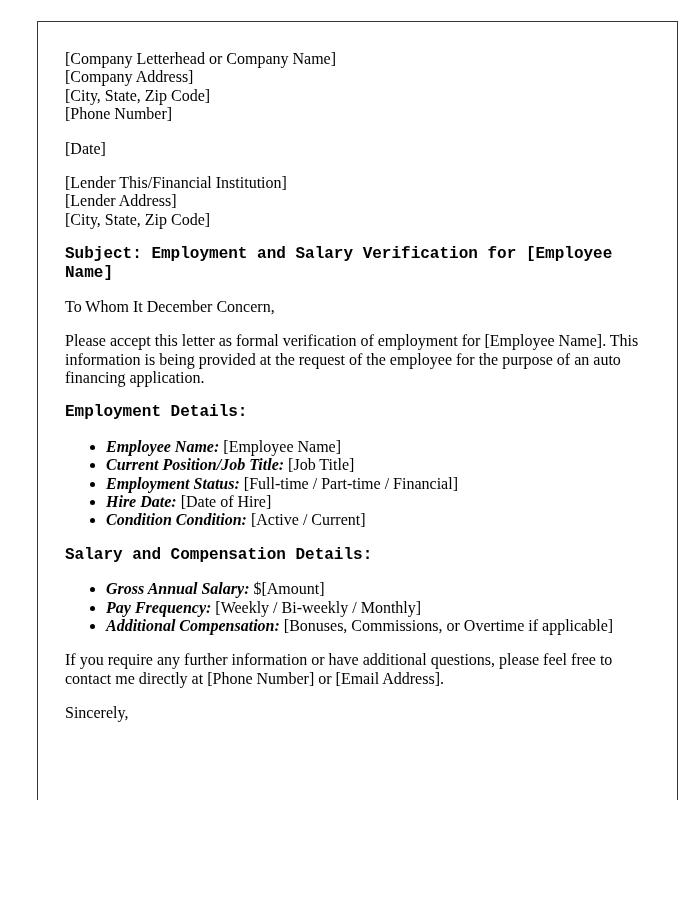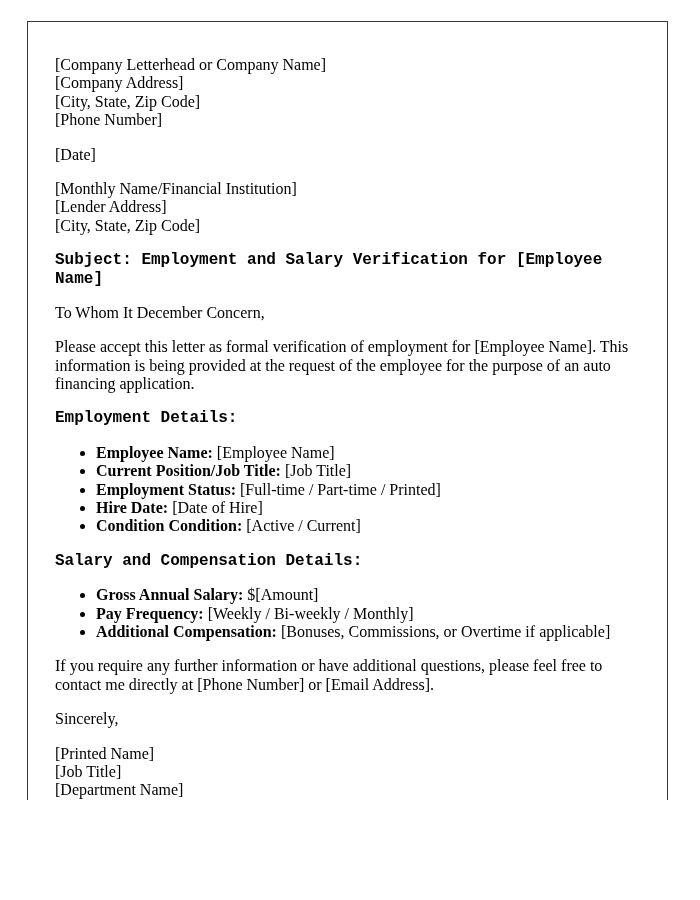--- a/index.html
+++ b/index.html
@@ -13,27 +13,27 @@
     color: #000000;
     font-family: "Liberation Serif", serif;
     font-size: 16px;
     line-height: 1.15;
     position: relative;
     overflow: hidden;
   }
   .letter-page {
     position: absolute;
     top: 21px;
-    left: 27px;
+    left: 37px;
     width: 641px;
     height: 779px;
     box-sizing: border-box;
     border: 1px solid #373737;
     border-bottom: none;
-    padding: 18px 26px 0 27px;
+    padding: 12px 26px 0 27px;
     background: #ffffff;
     overflow: hidden;
   }
   p {
     margin: 16px 0;
   }
   .addr-line {
     margin: 0;
   }
   .bold {
@@ -44,70 +44,66 @@
     margin: 16px 0;
     padding-left: 41px;
     list-style-type: disc;
   }
   ul.detail-list li {
     margin: 0;
     padding: 0;
   }
   .li-label {
     font-weight: bold;
+    font-style: italic;
   }
 </style>
 </head>
 <body>
 
 <div class="letter-page">
 
   <p>
     <span class="addr-line" style="display:block">[Company Letterhead or Company Name]</span>
     <span class="addr-line" style="display:block">[Company Address]</span>
     <span class="addr-line" style="display:block">[City, State, Zip Code]</span>
     <span class="addr-line" style="display:block">[Phone Number]</span>
   </p>
 
   <p>[Date]</p>
 
   <p>
-    <span class="addr-line" style="display:block">[Monthly Name/Financial Institution]</span>
+    <span class="addr-line" style="display:block">[Lender This/Financial Institution]</span>
     <span class="addr-line" style="display:block">[Lender Address]</span>
     <span class="addr-line" style="display:block">[City, State, Zip Code]</span>
   </p>
 
   <p class="bold">Subject: Employment and Salary Verification for [Employee Name]</p>
 
   <p>To Whom It December Concern,</p>
 
   <p>Please accept this letter as formal verification of employment for [Employee Name]. This information is being provided at the request of the employee for the purpose of an auto financing application.</p>
 
   <p class="bold">Employment Details:</p>
 
   <ul class="detail-list">
     <li><span class="li-label">Employee Name:</span> <span>[Employee Name]</span></li>
     <li><span class="li-label">Current Position/Job Title:</span> <span>[Job Title]</span></li>
-    <li><span class="li-label">Employment Status:</span> <span>[Full-time / Part-time / Printed]</span></li>
+    <li><span class="li-label">Employment Status:</span> <span>[Full-time / Part-time / Financial]</span></li>
     <li><span class="li-label">Hire Date:</span> <span>[Date of Hire]</span></li>
     <li><span class="li-label">Condition Condition:</span> <span>[Active / Current]</span></li>
   </ul>
 
   <p class="bold">Salary and Compensation Details:</p>
 
   <ul class="detail-list">
     <li><span class="li-label">Gross Annual Salary:</span> <span>$[Amount]</span></li>
     <li><span class="li-label">Pay Frequency:</span> <span>[Weekly / Bi-weekly / Monthly]</span></li>
     <li><span class="li-label">Additional Compensation:</span> <span>[Bonuses, Commissions, or Overtime if applicable]</span></li>
   </ul>
 
   <p>If you require any further information or have additional questions, please feel free to contact me directly at [Phone Number] or [Email Address].</p>
 
   <p>Sincerely,</p>
 
 
-  <p>
-    <span class="addr-line" style="display:block">[Printed Name]</span>
-    <span class="addr-line" style="display:block">[Job Title]</span>
-    <span class="addr-line" style="display:block">[Department Name]</span>
-  </p>
 
 </div>
 
 </body></html>

